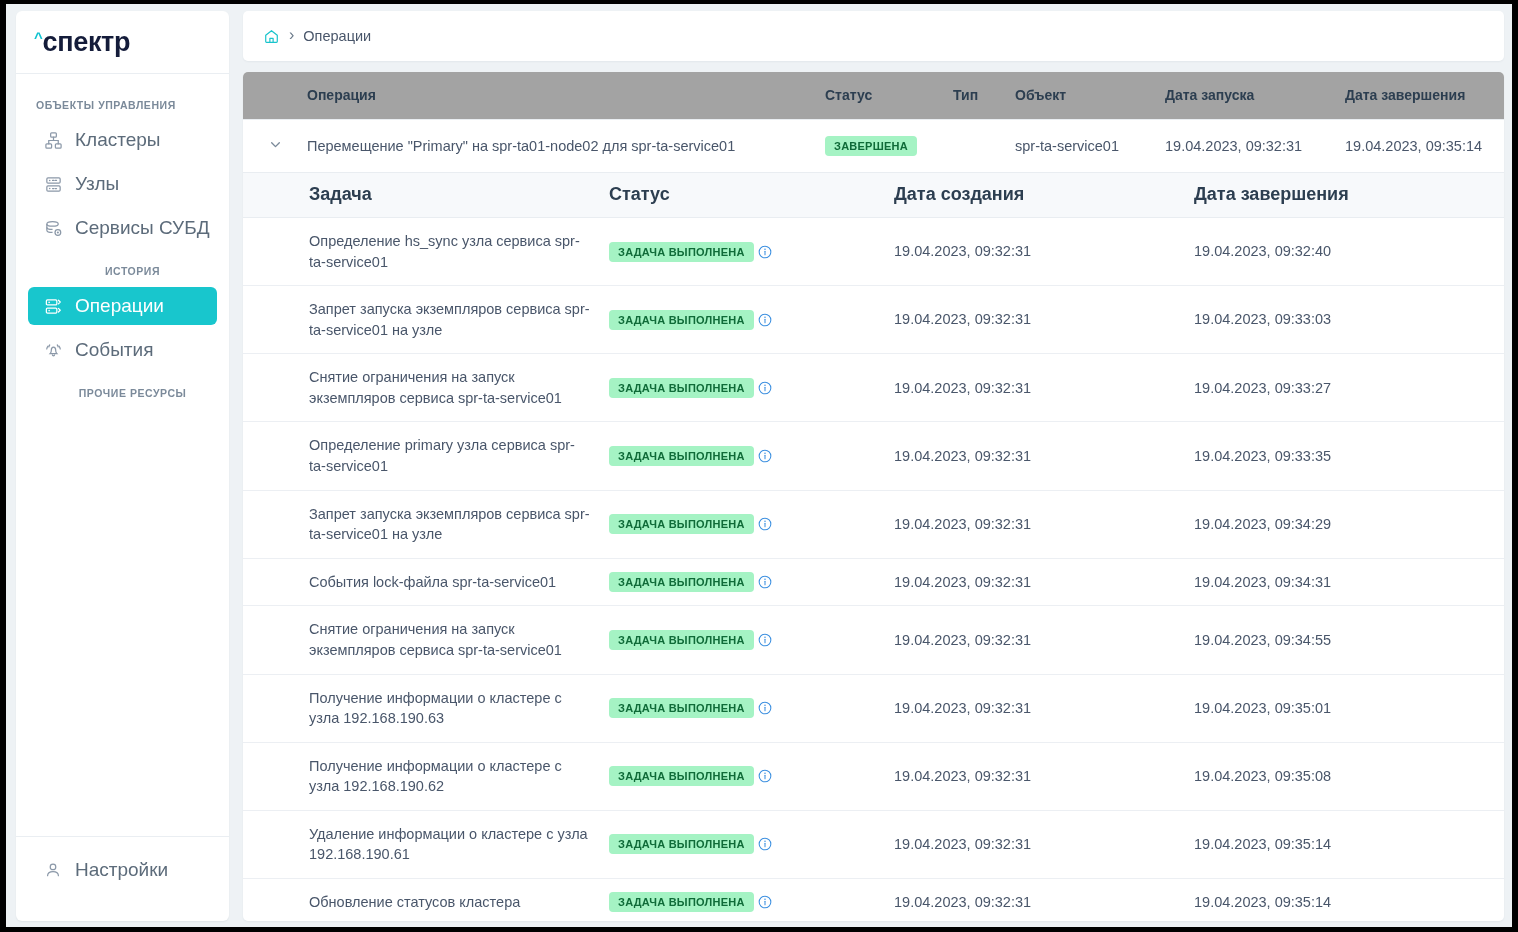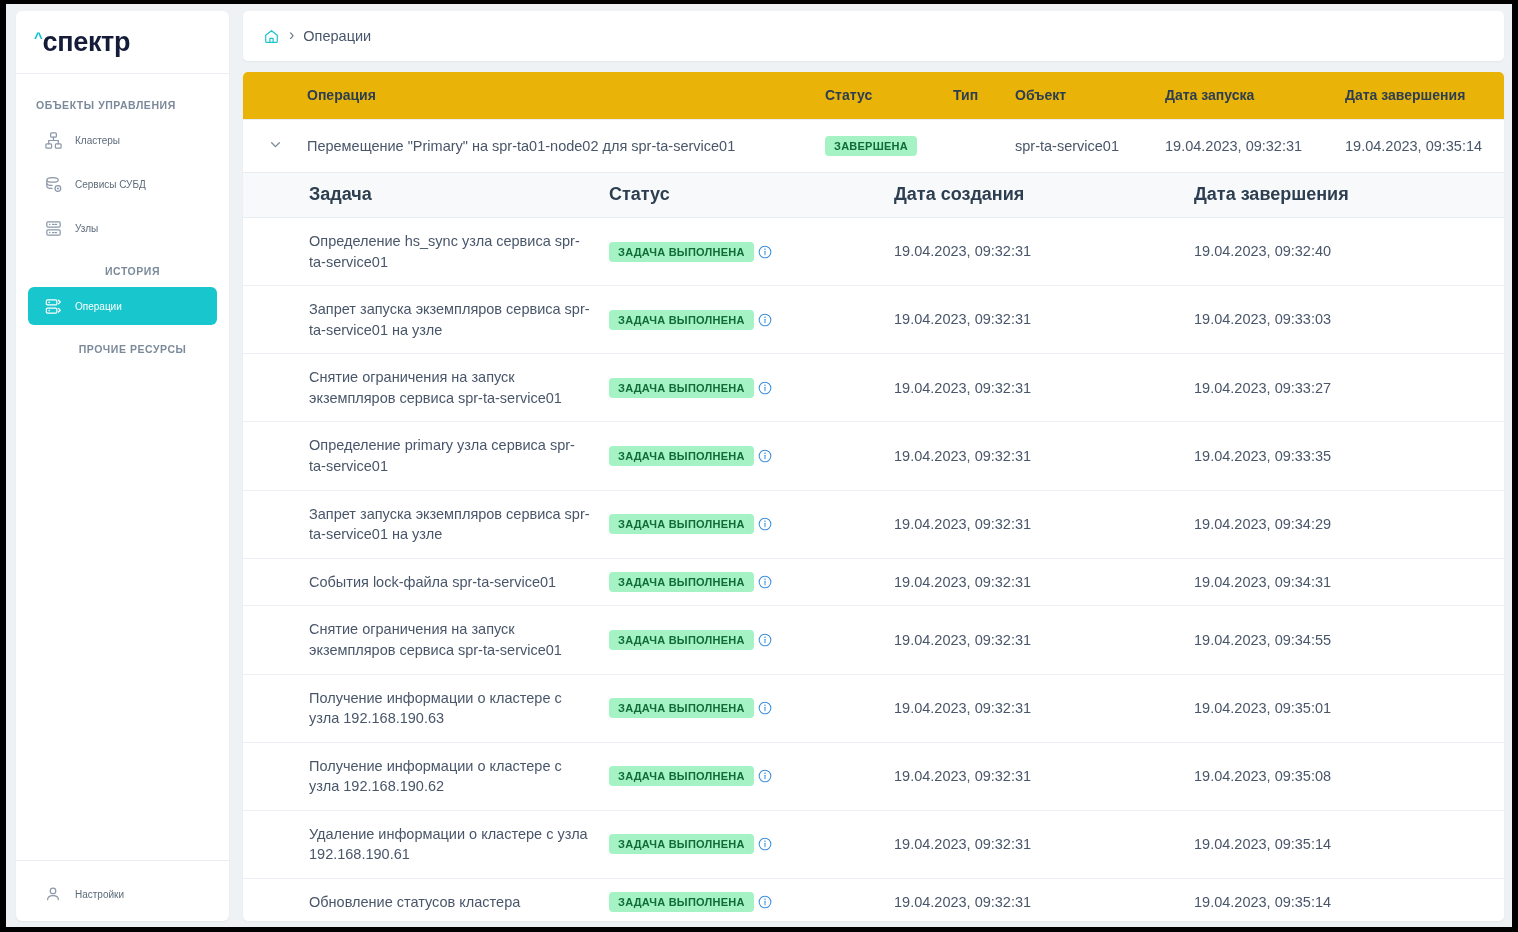--- a/index.html
+++ b/index.html
@@ -83,41 +83,41 @@
 
   .nav-item {
     display: flex;
     align-items: center;
     height: 38px;
     margin: 0 12px 6px 12px;
     padding-left: 14px;
     border-radius: 6px;
     cursor: pointer;
     color: #5c6b7a;
-    font-size: 10px;
+    font-size: 19px;
   }
   .nav-item .ico {
     width: 22px;
     height: 22px;
     flex: 0 0 22px;
     margin-right: 11px;
     display: flex;
     align-items: center;
     justify-content: center;
   }
   .nav-item .ico svg { display: block; }
   .nav-item.active {
     background: #18c6cd;
     color: #ffffff;
   }
 
   .sidebar-footer {
     flex: 0 0 auto;
     border-top: 1px solid #eaeef2;
-    padding: 14px 0 8px 0;
+    padding: 14px 0 32px 0;
   }
   .sidebar-footer .nav-item { margin-bottom: 0; }
 
   
   .main {
     flex: 1 1 auto;
     display: flex;
     flex-direction: column;
     gap: 11px;
     min-width: 0;
@@ -155,21 +155,21 @@
     overflow: hidden;
     display: flex;
     flex-direction: column;
     box-shadow: 0 1px 2px rgba(16,30,54,.05);
   }
 
   
   table.op-table { width: 100%; border-collapse: collapse; table-layout: fixed; }
 
   .op-head th {
-    background: #eab308;
+    background: #a3a3a3;
     height: 47px;
     font-size: 14px;
     font-weight: bold;
     color: #2c3e50;
     text-align: left;
     vertical-align: middle;
     border-bottom: 1px solid #e9edf1;
     white-space: nowrap;
   }
 
@@ -270,58 +270,69 @@
             <rect x="12" y="13.5" width="6" height="4.5" rx="1"></rect>
             <path d="M10 6.5v3.5M5 13.5V10h10v3.5" stroke-linecap="round"></path>
           </svg>
         </span>
         <span>Кластеры</span>
       </div>
 
       <div class="nav-item">
         <span class="ico">
           <svg width="19" height="19" viewBox="0 0 20 20" fill="none" stroke="#8b98a8" stroke-width="1.3">
+            <rect x="3" y="3" width="14" height="5.5" rx="1.2"></rect>
+            <rect x="3" y="11.5" width="14" height="5.5" rx="1.2"></rect>
+            <circle cx="6" cy="5.75" r=".85" fill="#8b98a8" stroke="none"></circle>
+            <circle cx="6" cy="14.25" r=".85" fill="#8b98a8" stroke="none"></circle>
+            <path d="M9 5.75h5M9 14.25h5" stroke-linecap="round" stroke-dasharray="1.4 1.4"></path>
+          </svg>
+        </span>
+        <span>Узлы</span>
+      </div>
+
+      <div class="nav-item">
+        <span class="ico">
+          <svg width="19" height="19" viewBox="0 0 20 20" fill="none" stroke="#8b98a8" stroke-width="1.3">
             <ellipse cx="9" cy="5.2" rx="6" ry="2.4"></ellipse>
             <path d="M3 5.2v6.6c0 1.33 2.69 2.4 6 2.4"></path>
             <path d="M3 8.6c0 1.33 2.69 2.4 6 2.4"></path>
             <circle cx="14.6" cy="14.2" r="3" fill="#ffffff"></circle>
             <circle cx="14.6" cy="14.2" r="1.1" fill="#8b98a8" stroke="none"></circle>
           </svg>
         </span>
         <span>Сервисы СУБД</span>
-      </div>
-
-      <div class="nav-item">
-        <span class="ico">
-          <svg width="19" height="19" viewBox="0 0 20 20" fill="none" stroke="#8b98a8" stroke-width="1.3">
-            <rect x="3" y="3" width="14" height="5.5" rx="1.2"></rect>
-            <rect x="3" y="11.5" width="14" height="5.5" rx="1.2"></rect>
-            <circle cx="6" cy="5.75" r=".85" fill="#8b98a8" stroke="none"></circle>
-            <circle cx="6" cy="14.25" r=".85" fill="#8b98a8" stroke="none"></circle>
-            <path d="M9 5.75h5M9 14.25h5" stroke-linecap="round" stroke-dasharray="1.4 1.4"></path>
-          </svg>
-        </span>
-        <span>Узлы</span>
       </div>
 
       <div class="nav-section spaced">ИСТОРИЯ</div>
 
       <div class="nav-item active">
         <span class="ico">
           <svg width="19" height="19" viewBox="0 0 20 20" fill="none" stroke="#ffffff" stroke-width="1.3">
             <rect x="2.5" y="3" width="11" height="5.4" rx="1.1"></rect>
             <rect x="2.5" y="11.6" width="11" height="5.4" rx="1.1"></rect>
             <circle cx="5.4" cy="5.7" r=".85" fill="#ffffff" stroke="none"></circle>
             <circle cx="5.4" cy="14.3" r=".85" fill="#ffffff" stroke="none"></circle>
             <path d="M15.2 3.4l1.9 1.9-1.9 1.9M15.2 12l1.9 1.9-1.9 1.9" stroke-linecap="round" stroke-linejoin="round"></path>
           </svg>
         </span>
         <span>Операции</span>
       </div>
 
+      <div class="nav-item">
+        <span class="ico">
+          <svg width="19" height="19" viewBox="0 0 20 20" fill="none" stroke="#8b98a8" stroke-width="1.3">
+            <path d="M6.6 13.2h6.8c-1-.9-1.1-2-1.1-3.4 0-1.9-1-3.3-2.3-3.3s-2.3 1.4-2.3 3.3c0 1.4-.1 2.5-1.1 3.4z"></path>
+            <path d="M8.9 14.6a1.1 1.1 0 0 0 2.2 0" stroke-linecap="round"></path>
+            <path d="M4.2 5.4a6 6 0 0 0-1.3 3M15.8 5.4a6 6 0 0 1 1.3 3" stroke-linecap="round"></path>
+            <path d="M6 4.2a4 4 0 0 0-.9 2M14 4.2a4 4 0 0 1 .9 2" stroke-linecap="round"></path>
+          </svg>
+        </span>
+        <span>События</span>
+      </div>
 
       <div class="nav-section spaced">ПРОЧИЕ РЕСУРСЫ</div>
 
 
     </nav>
 
     <div class="sidebar-footer">
       <div class="nav-item">
         <span class="ico">
           <svg width="18" height="18" viewBox="0 0 20 20" fill="none" stroke="#8b98a8" stroke-width="1.35">

